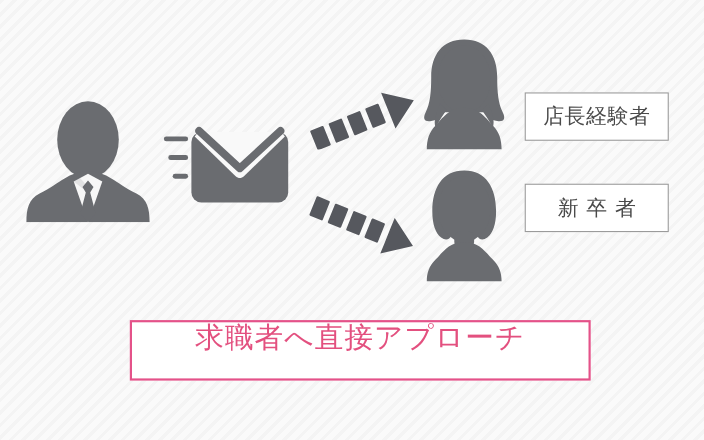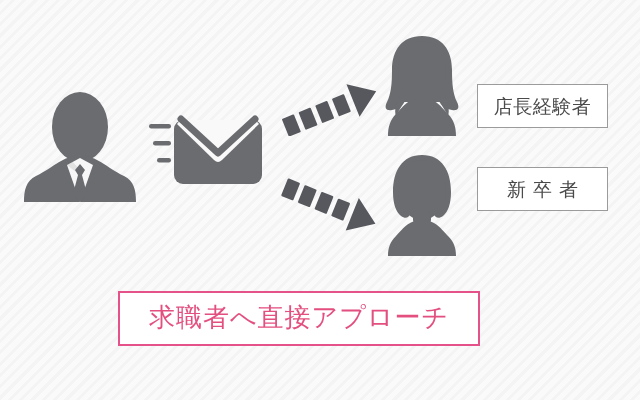--- a/index.html
+++ b/index.html
@@ -101,28 +101,26 @@
   }
   #label-manager { top: 62px; letter-spacing: 0.5px; margin-top: 22px; }
   #label-graduate { top: 167px; letter-spacing: 7px; text-indent: 7px; }
 
   
   #banner {
     position: absolute;
     box-sizing: border-box;
     left: 118px;
     top: 291px;
-    width: 362px;
+    width: 419px;
     height: 55px;
     background: #ffffff;
     border: 2px solid #e45289;
     display: flex;
-    align-items: center;
     justify-content: center;
-    font-family: Liberation Mono, monospace;
   }
   #banner-text {
     color: #e3507f;
     font-size: 26px;
     line-height: 1;
     letter-spacing: 1px;
   }
 </style>
 </head>
 <body>

